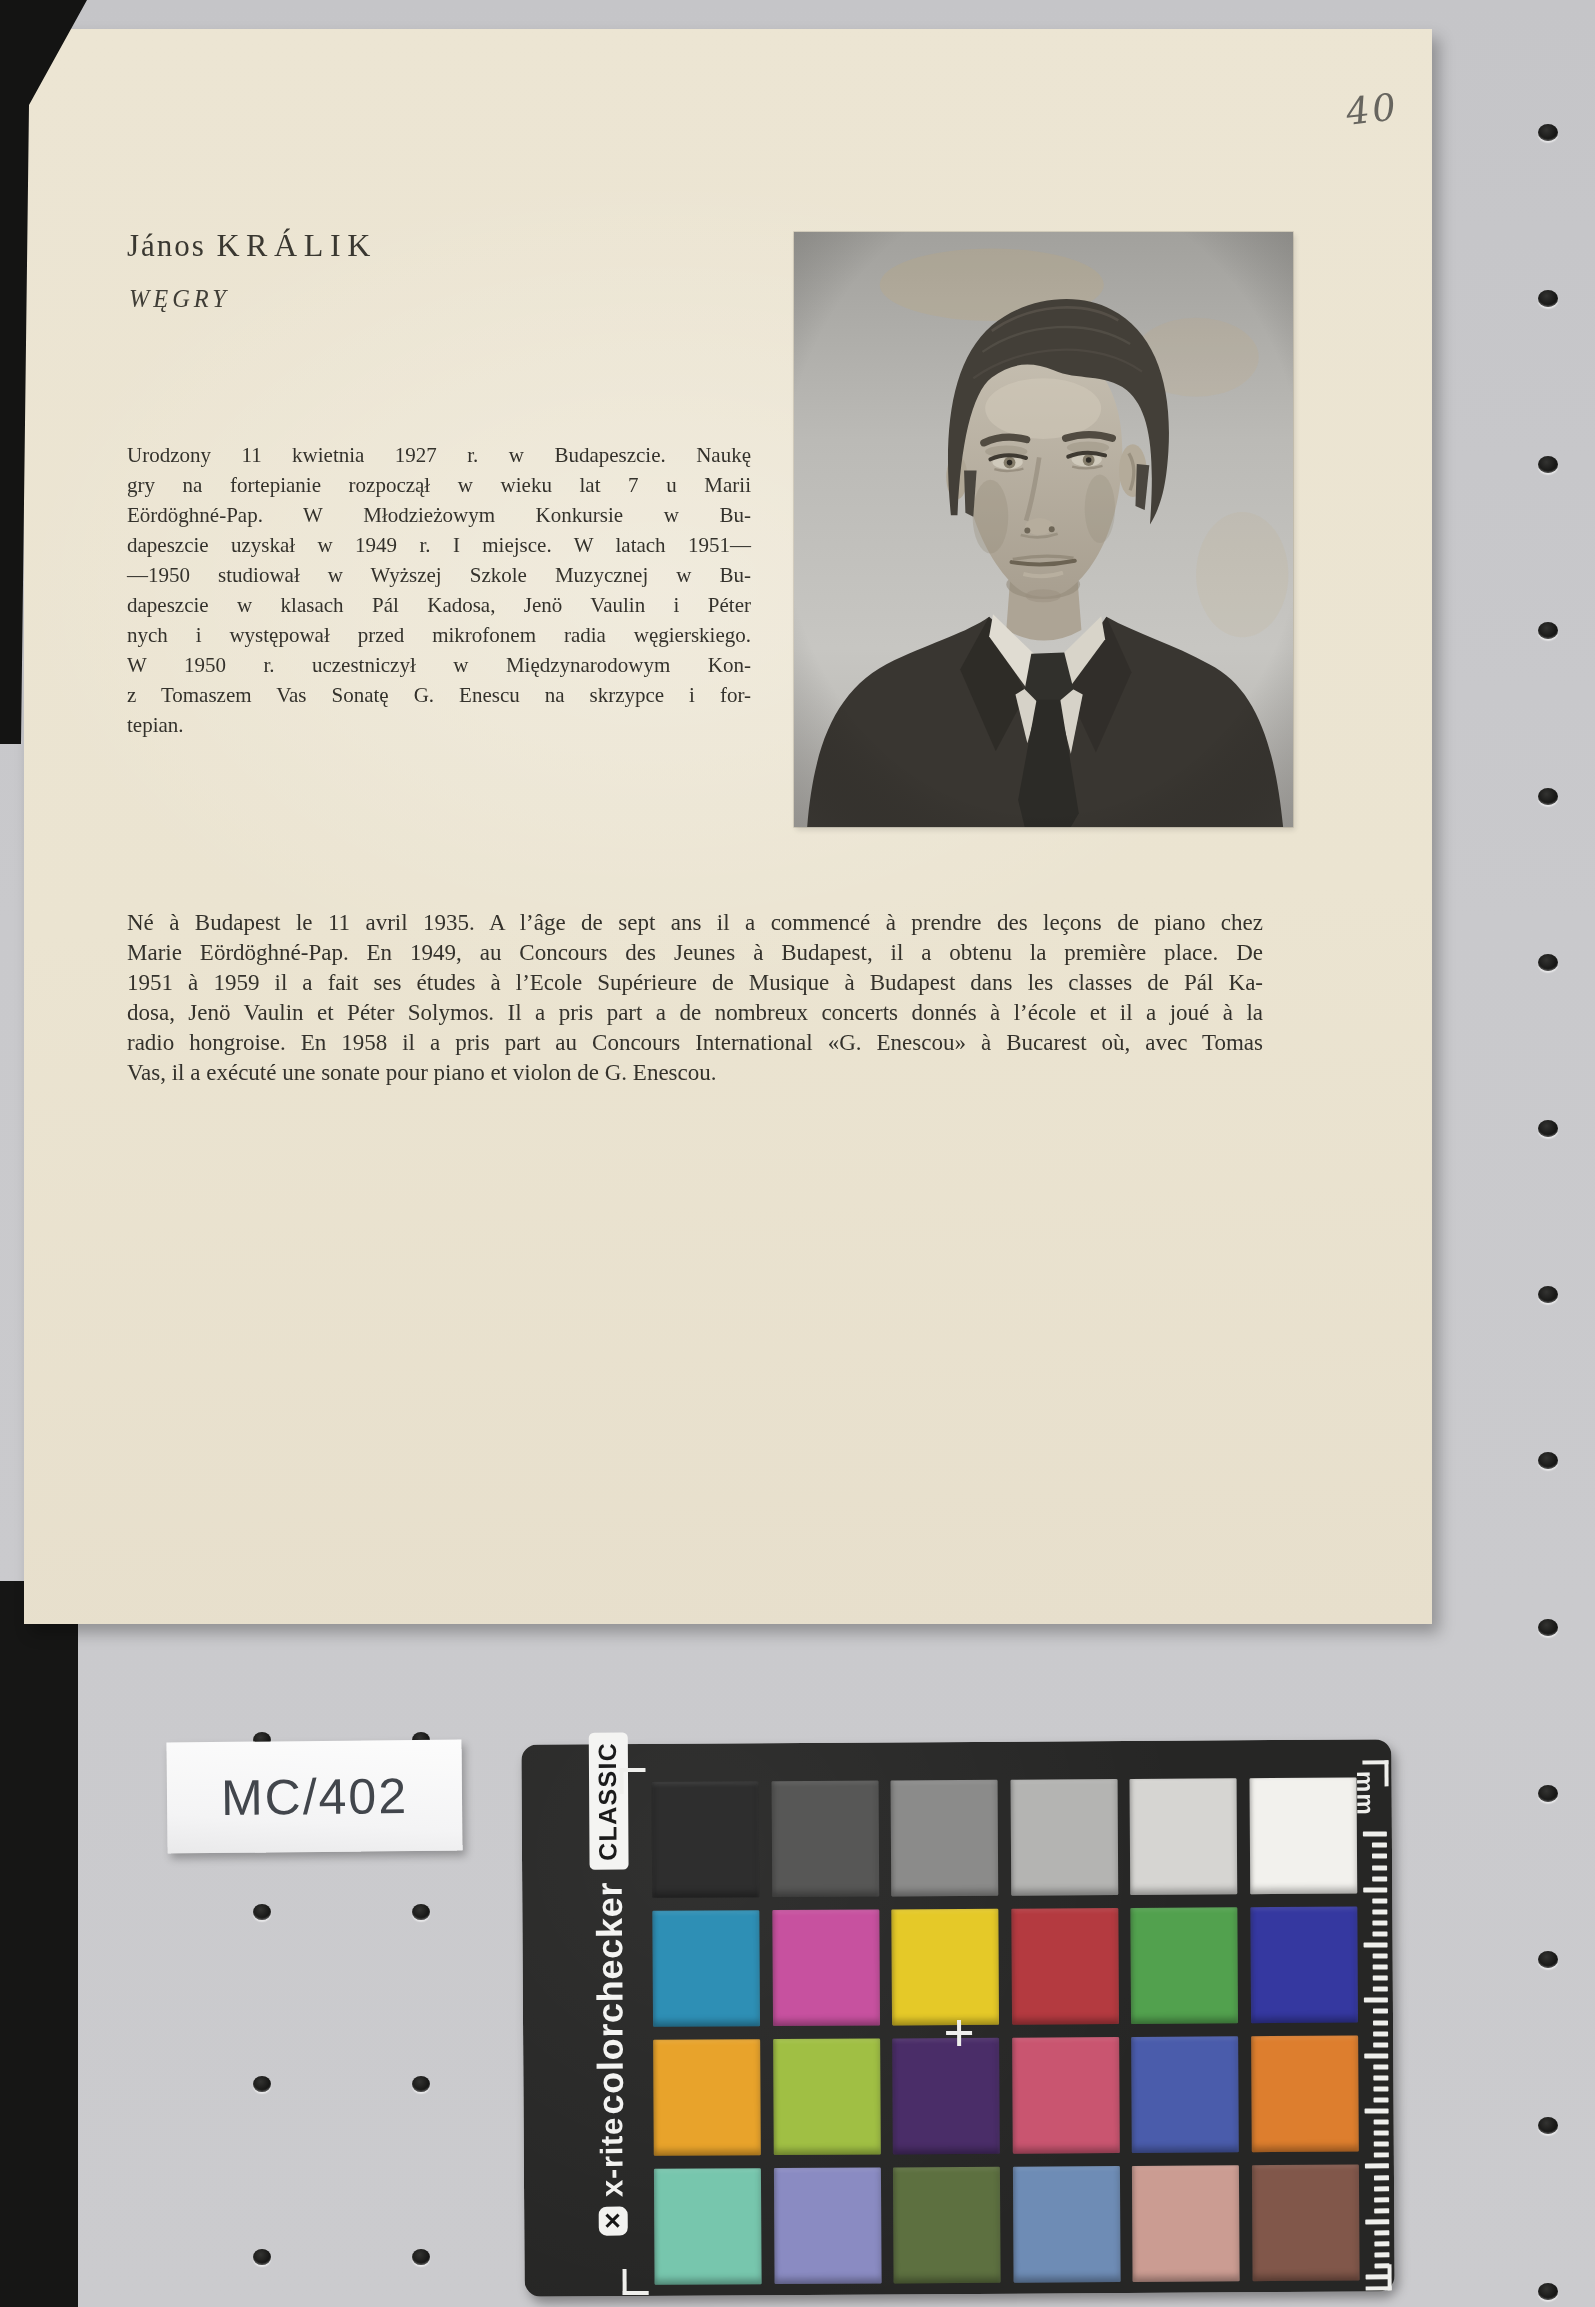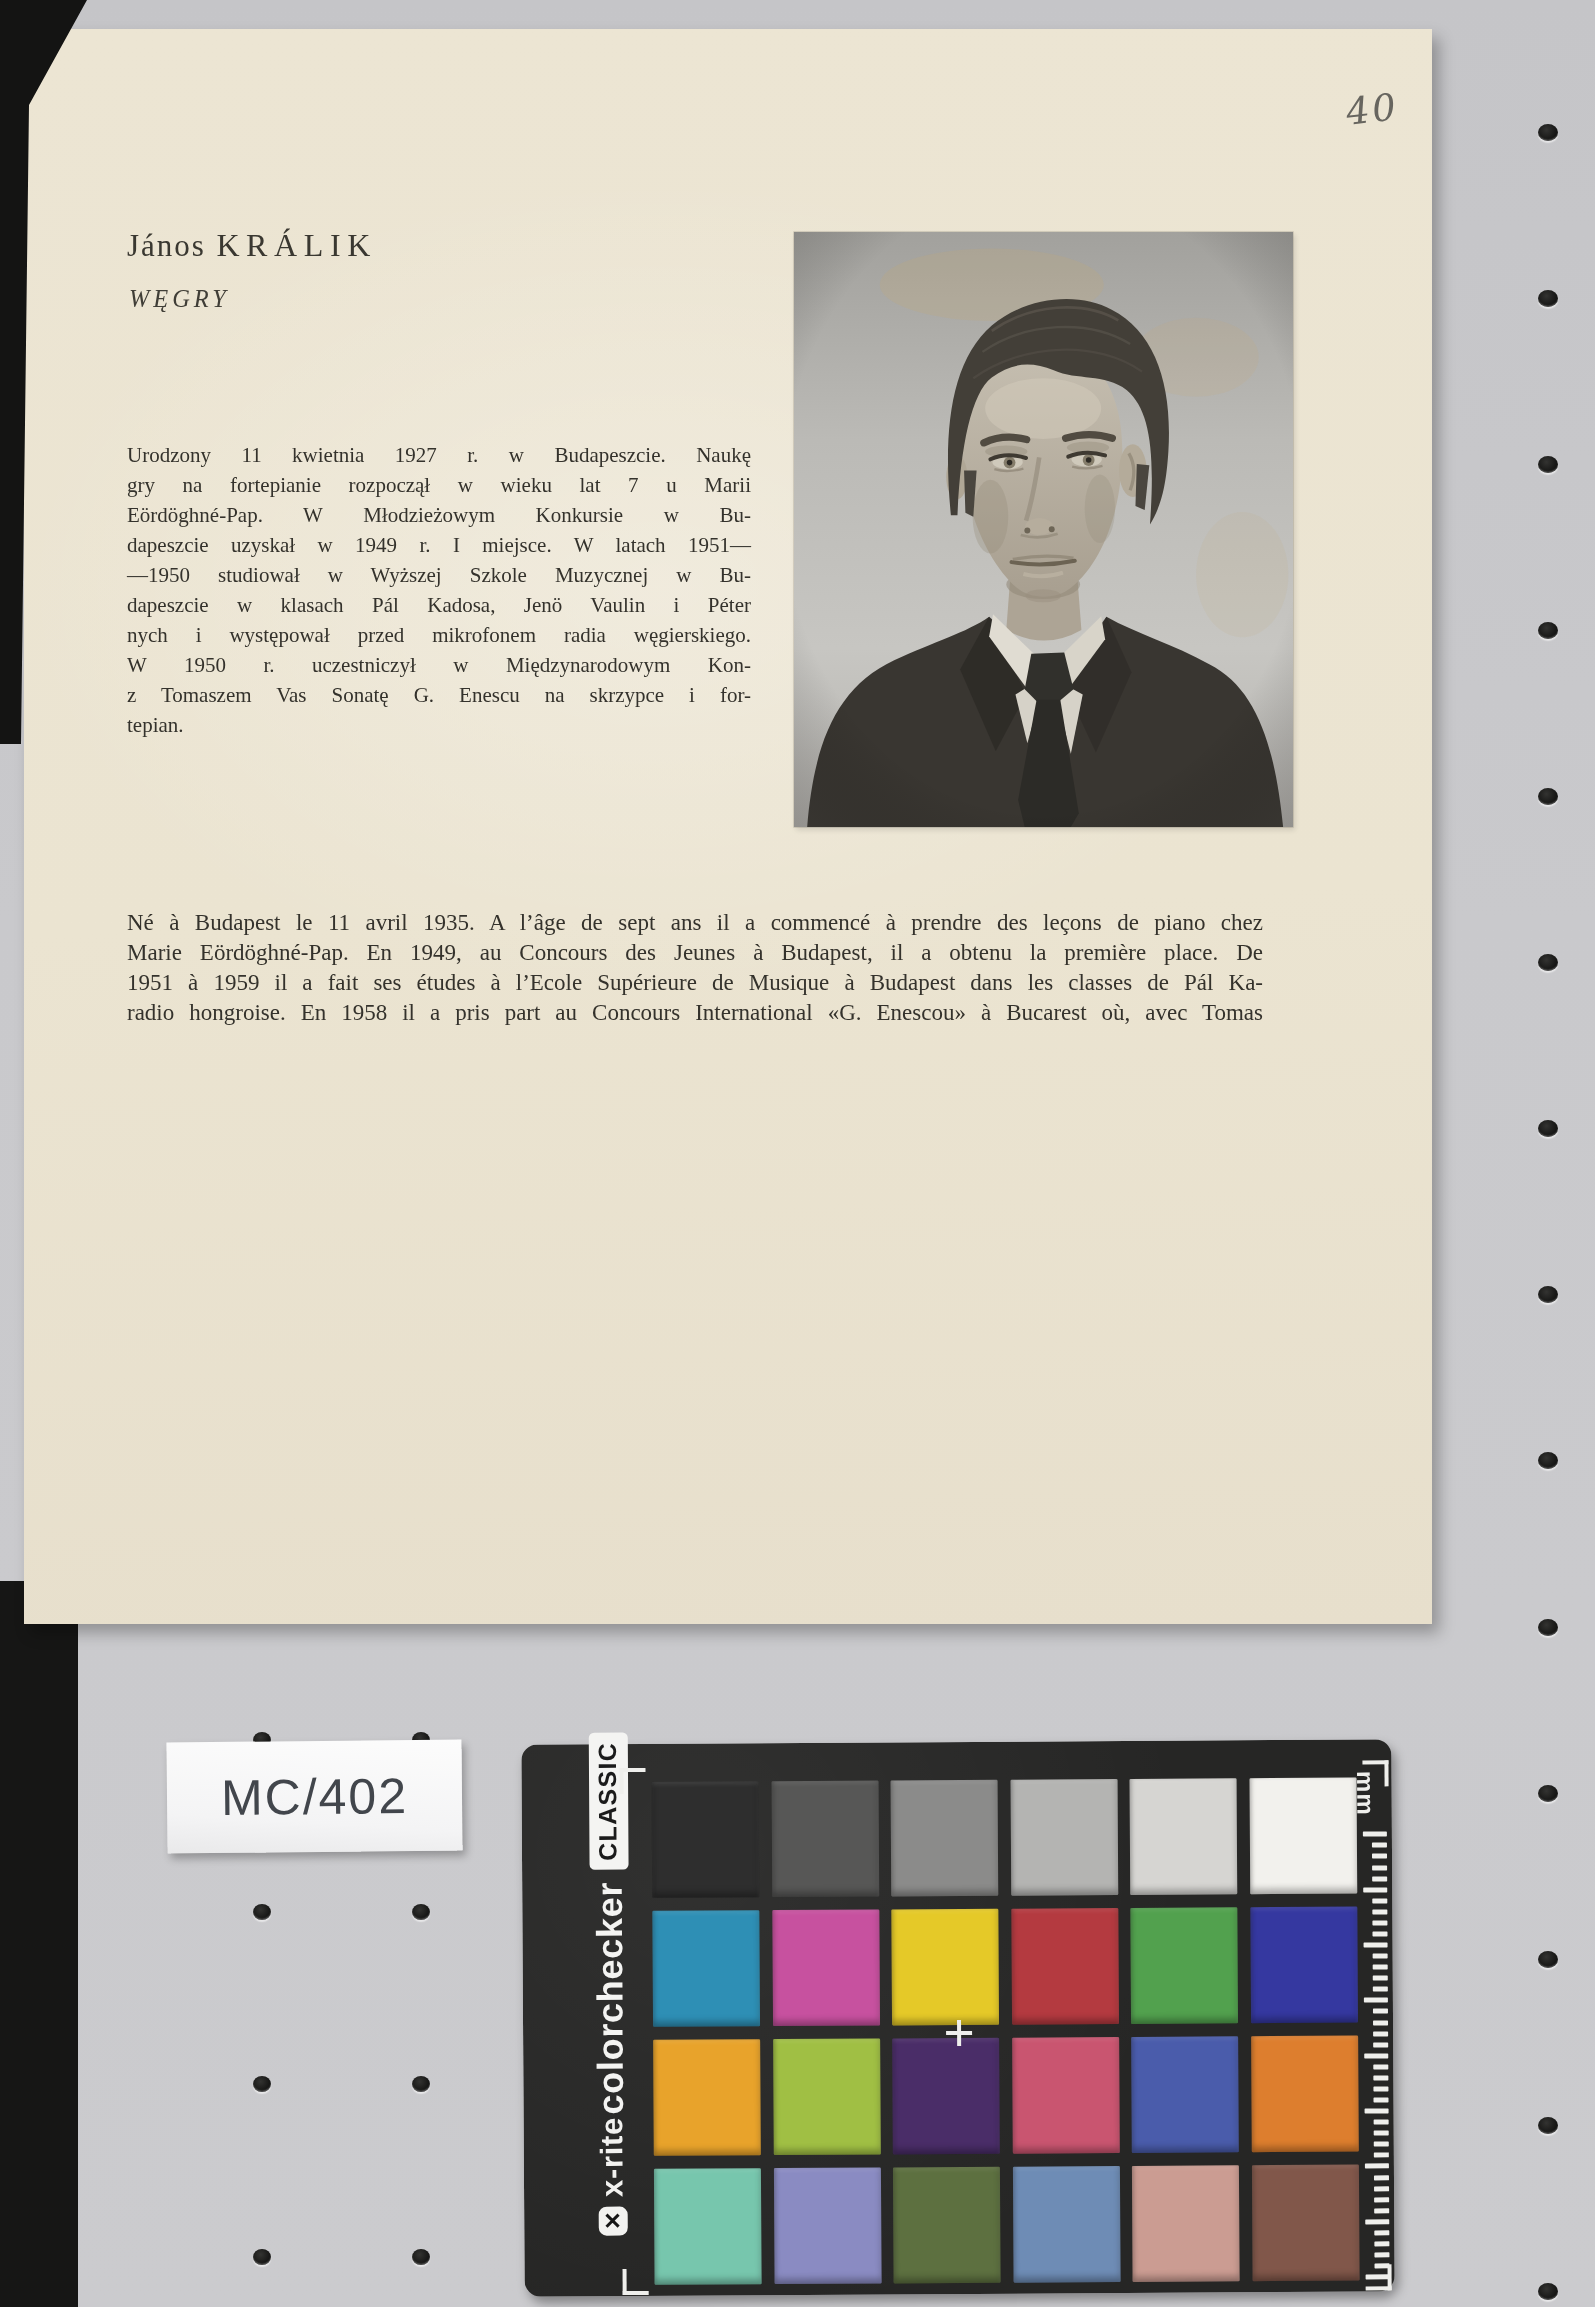--- a/index.html
+++ b/index.html
@@ -171,21 +171,23 @@
       <div class="jline">dapeszcie w klasach Pál Kadosa, Jenö Vaulin i Péter</div>
       <div class="jline">nych i występował przed mikrofonem radia węgierskiego.</div>
       <div class="jline">W 1950 r. uczestniczył w Międzynarodowym Kon-</div>
       <div class="jline">z Tomaszem Vas Sonatę G. Enescu na skrzypce i for-</div>
       <div class="jline last">tepian.</div>
     </div>
   <div class="para para-fr">
       <div class="jline">Né à Budapest le 11 avril 1935. A l’âge de sept ans il a commencé à prendre des leçons de piano chez</div>
       <div class="jline">Marie Eördöghné-Pap. En 1949, au Concours des Jeunes à Budapest, il a obtenu la première place. De</div>
       <div class="jline">1951 à 1959 il a fait ses études à l’Ecole Supérieure de Musique à Budapest dans les classes de Pál Ka-</div>
+      <div class="jline">dosa, Jenö Vaulin et Péter Solymos. Il a pris part a de nombreux concerts donnés à l’école et il a joué à la</div>
       <div class="jline">radio hongroise. En 1958 il a pris part au Concours International «G. Enescou» à Bucarest où,  avec  Tomas</div>
+      <div class="jline last">Vas, il a exécuté une sonate pour piano et violon de G. Enescou.</div>
     </div>
 
   <svg class="photo" viewBox="0 0 757 903" preserveAspectRatio="none">
     <defs>
       <linearGradient id="pbg" x1="0" y1="0" x2="0" y2="1">
         <stop offset="0" stop-color="#a2a19d"></stop>
         <stop offset=".35" stop-color="#bbbab6"></stop>
         <stop offset=".7" stop-color="#c7c6c2"></stop>
         <stop offset="1" stop-color="#b5b3af"></stop>
       </linearGradient>

